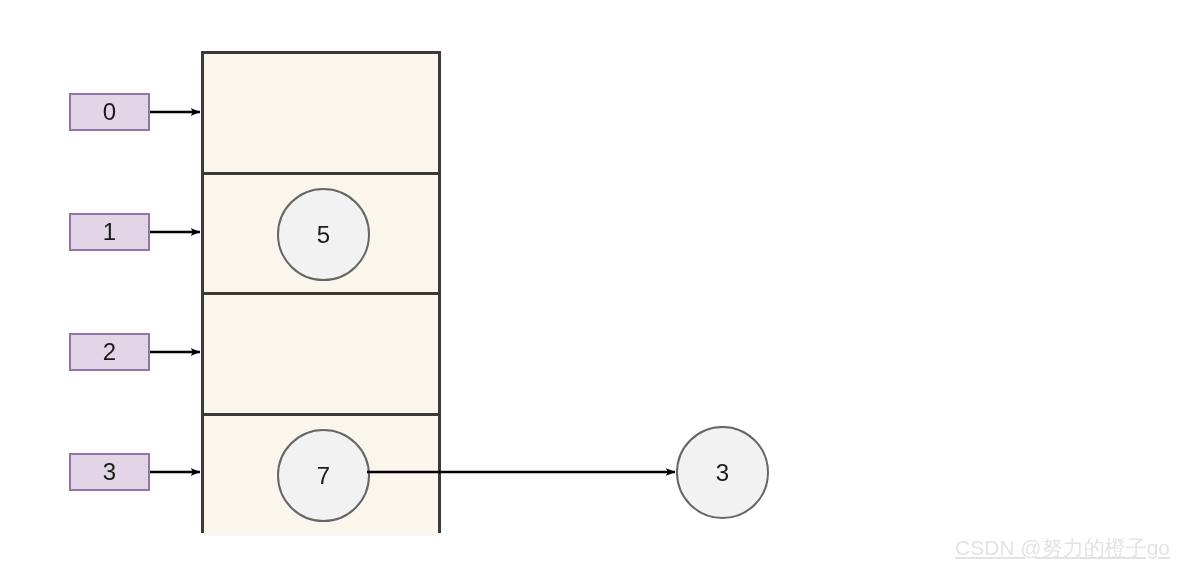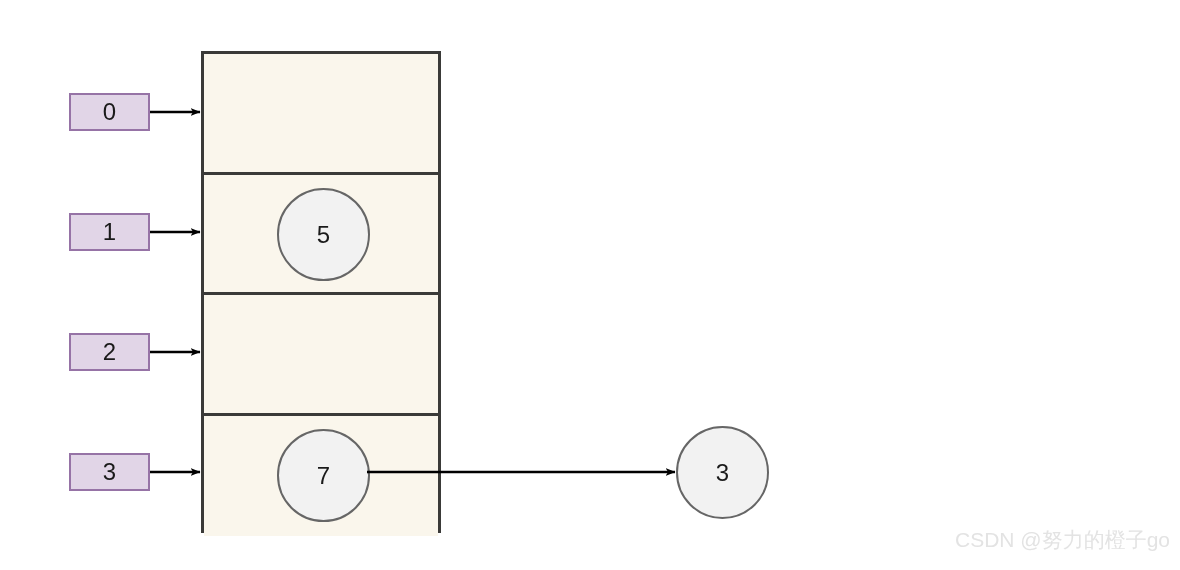--- a/index.html
+++ b/index.html
@@ -90,25 +90,26 @@
     top: 0;
     width: 1180px;
     height: 570px;
     pointer-events: none;
   }
 
   
   .watermark {
     position: absolute;
     right: 10px;
-    bottom: 16px;
+    bottom: 8px;
     font-size: 21px;
     color: #e3e3e3;
     white-space: nowrap;
     user-select: none;
+    text-decoration: underline;
   }
 </style>
 </head>
 <body>
 
 <div id="canvas">
 
   <div class="index-box" style="left:69px; top:93px;">
     <span>0</span>
   </div>

